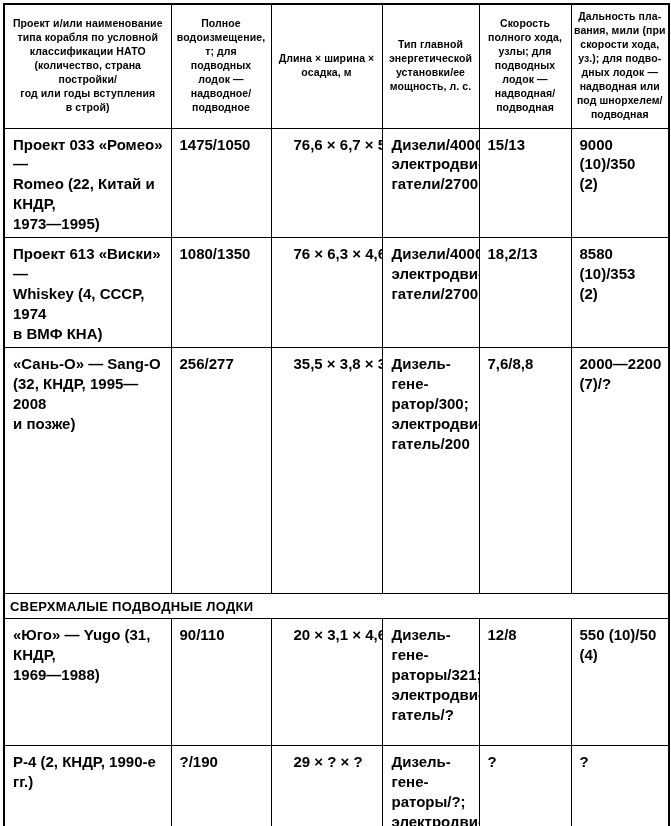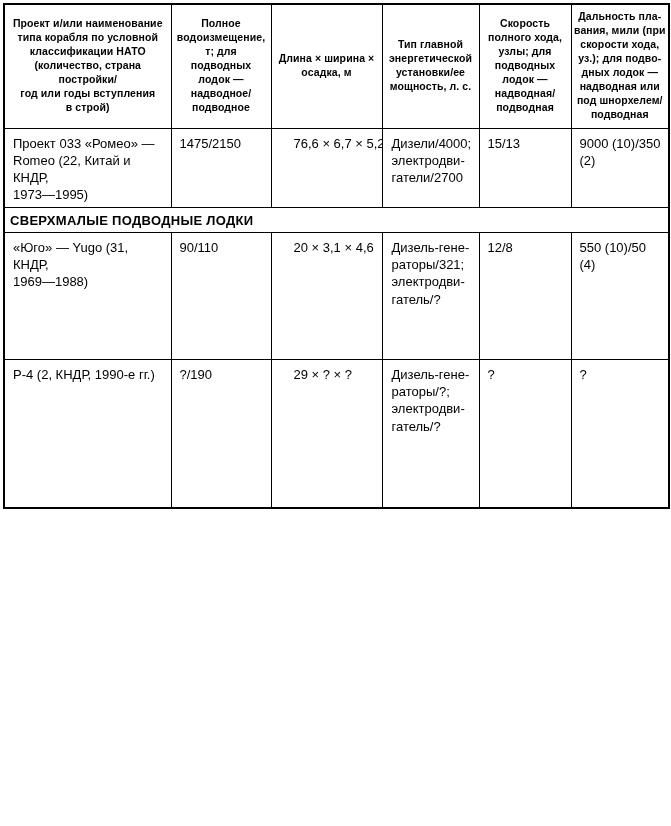--- a/index.html
+++ b/index.html
@@ -39,22 +39,22 @@
     font-weight: bold;
     line-height: 1.33;
     text-align: center;
     vertical-align: middle;
     padding: 3px 2px;
     white-space: pre-line;
     letter-spacing: 0.1px;
   }
   
   .ship-table td {
-    font-size: 13px;
-    font-weight: normal;
+    font-size: 15px;
+    font-weight: bold;
     line-height: 1.32;
     text-align: left;
     vertical-align: top;
     padding: 6px 5px 4px 8px;
     white-space: pre-line;
   }
   
   td.section-cell {
     font-size: 13px;
     font-weight: bold;
@@ -116,28 +116,55 @@
 надводная или
 под шнорхелем/
 подводная</th>
       </tr>
     </thead>
     <tbody>
         <tr style="height: 67px;">
           <td class="c-name">Проект 033 «Ромео» —
 Romeo (22, Китай и КНДР,
 1973—1995)</td>
-          <td class="c-num">1475/2150</td>
+          <td class="c-num">1475/1050</td>
           <td class="c-dims">76,6 × 6,7 × 5,2</td>
           <td class="c-power">Дизели/4000;
 электродви-
 гатели/2700</td>
           <td class="c-num">15/13</td>
           <td class="c-range">9000 (10)/350
 (2)</td>
+        </tr>
+        <tr style="height: 70px;">
+          <td class="c-name">Проект 613 «Виски» —
+Whiskey (4, СССР, 1974
+в ВМФ КНА)</td>
+          <td class="c-num">1080/1350</td>
+          <td class="c-dims">76 × 6,3 × 4,6</td>
+          <td class="c-power">Дизели/4000;
+электродви-
+гатели/2700</td>
+          <td class="c-num">18,2/13</td>
+          <td class="c-range">8580 (10)/353
+(2)</td>
+        </tr>
+        <tr style="height: 246px;">
+          <td class="c-name">«Сань-О» — Sang-O
+(32, КНДР, 1995—2008
+и позже)</td>
+          <td class="c-num">256/277</td>
+          <td class="c-dims">35,5 × 3,8 × 3,7</td>
+          <td class="c-power">Дизель-гене-
+ратор/300;
+электродви-
+гатель/200</td>
+          <td class="c-num">7,6/8,8</td>
+          <td class="c-range">2000—2200
+(7)/?</td>
         </tr>
         <tr style="height: 25px; margin-top: 7px;">
           <td colspan="6" class="section-cell">СВЕРХМАЛЫЕ ПОДВОДНЫЕ ЛОДКИ</td>
         </tr>
         <tr style="height: 127px;">
           <td class="c-name">«Юго» — Yugo (31, КНДР,
 1969—1988)</td>
           <td class="c-num">90/110</td>
           <td class="c-dims">20 × 3,1 × 4,6</td>
           <td class="c-power">Дизель-гене-

